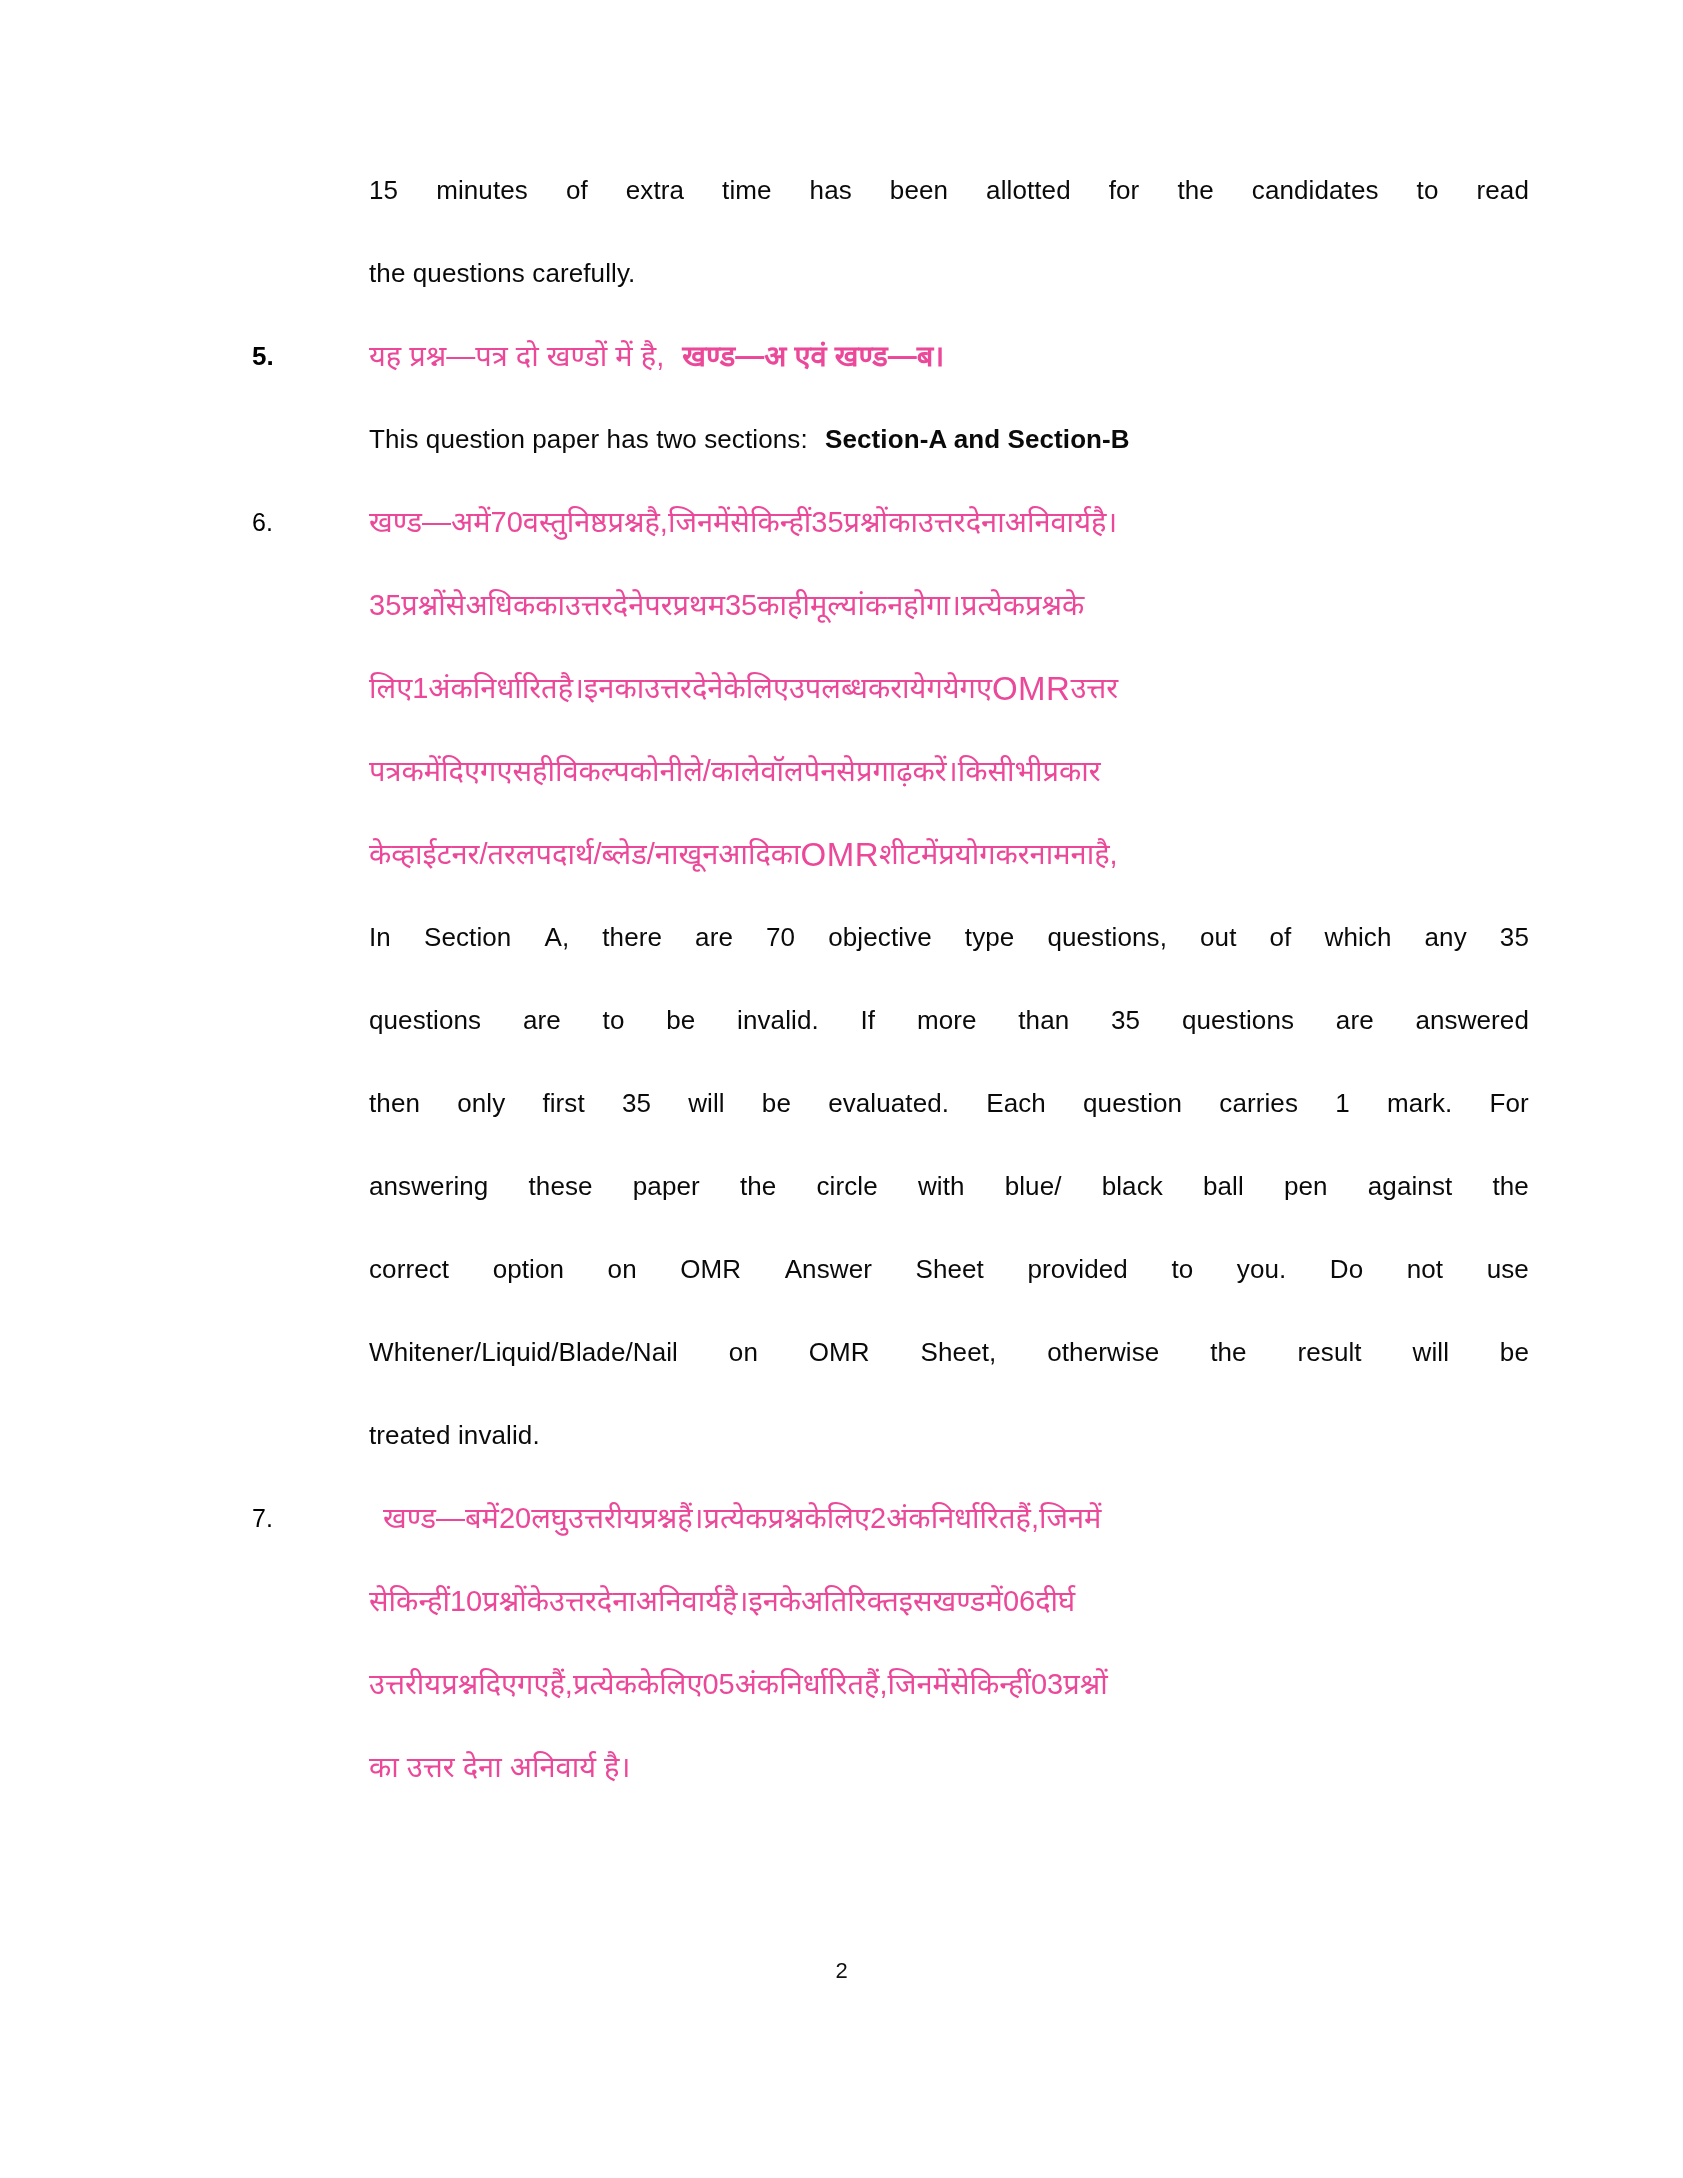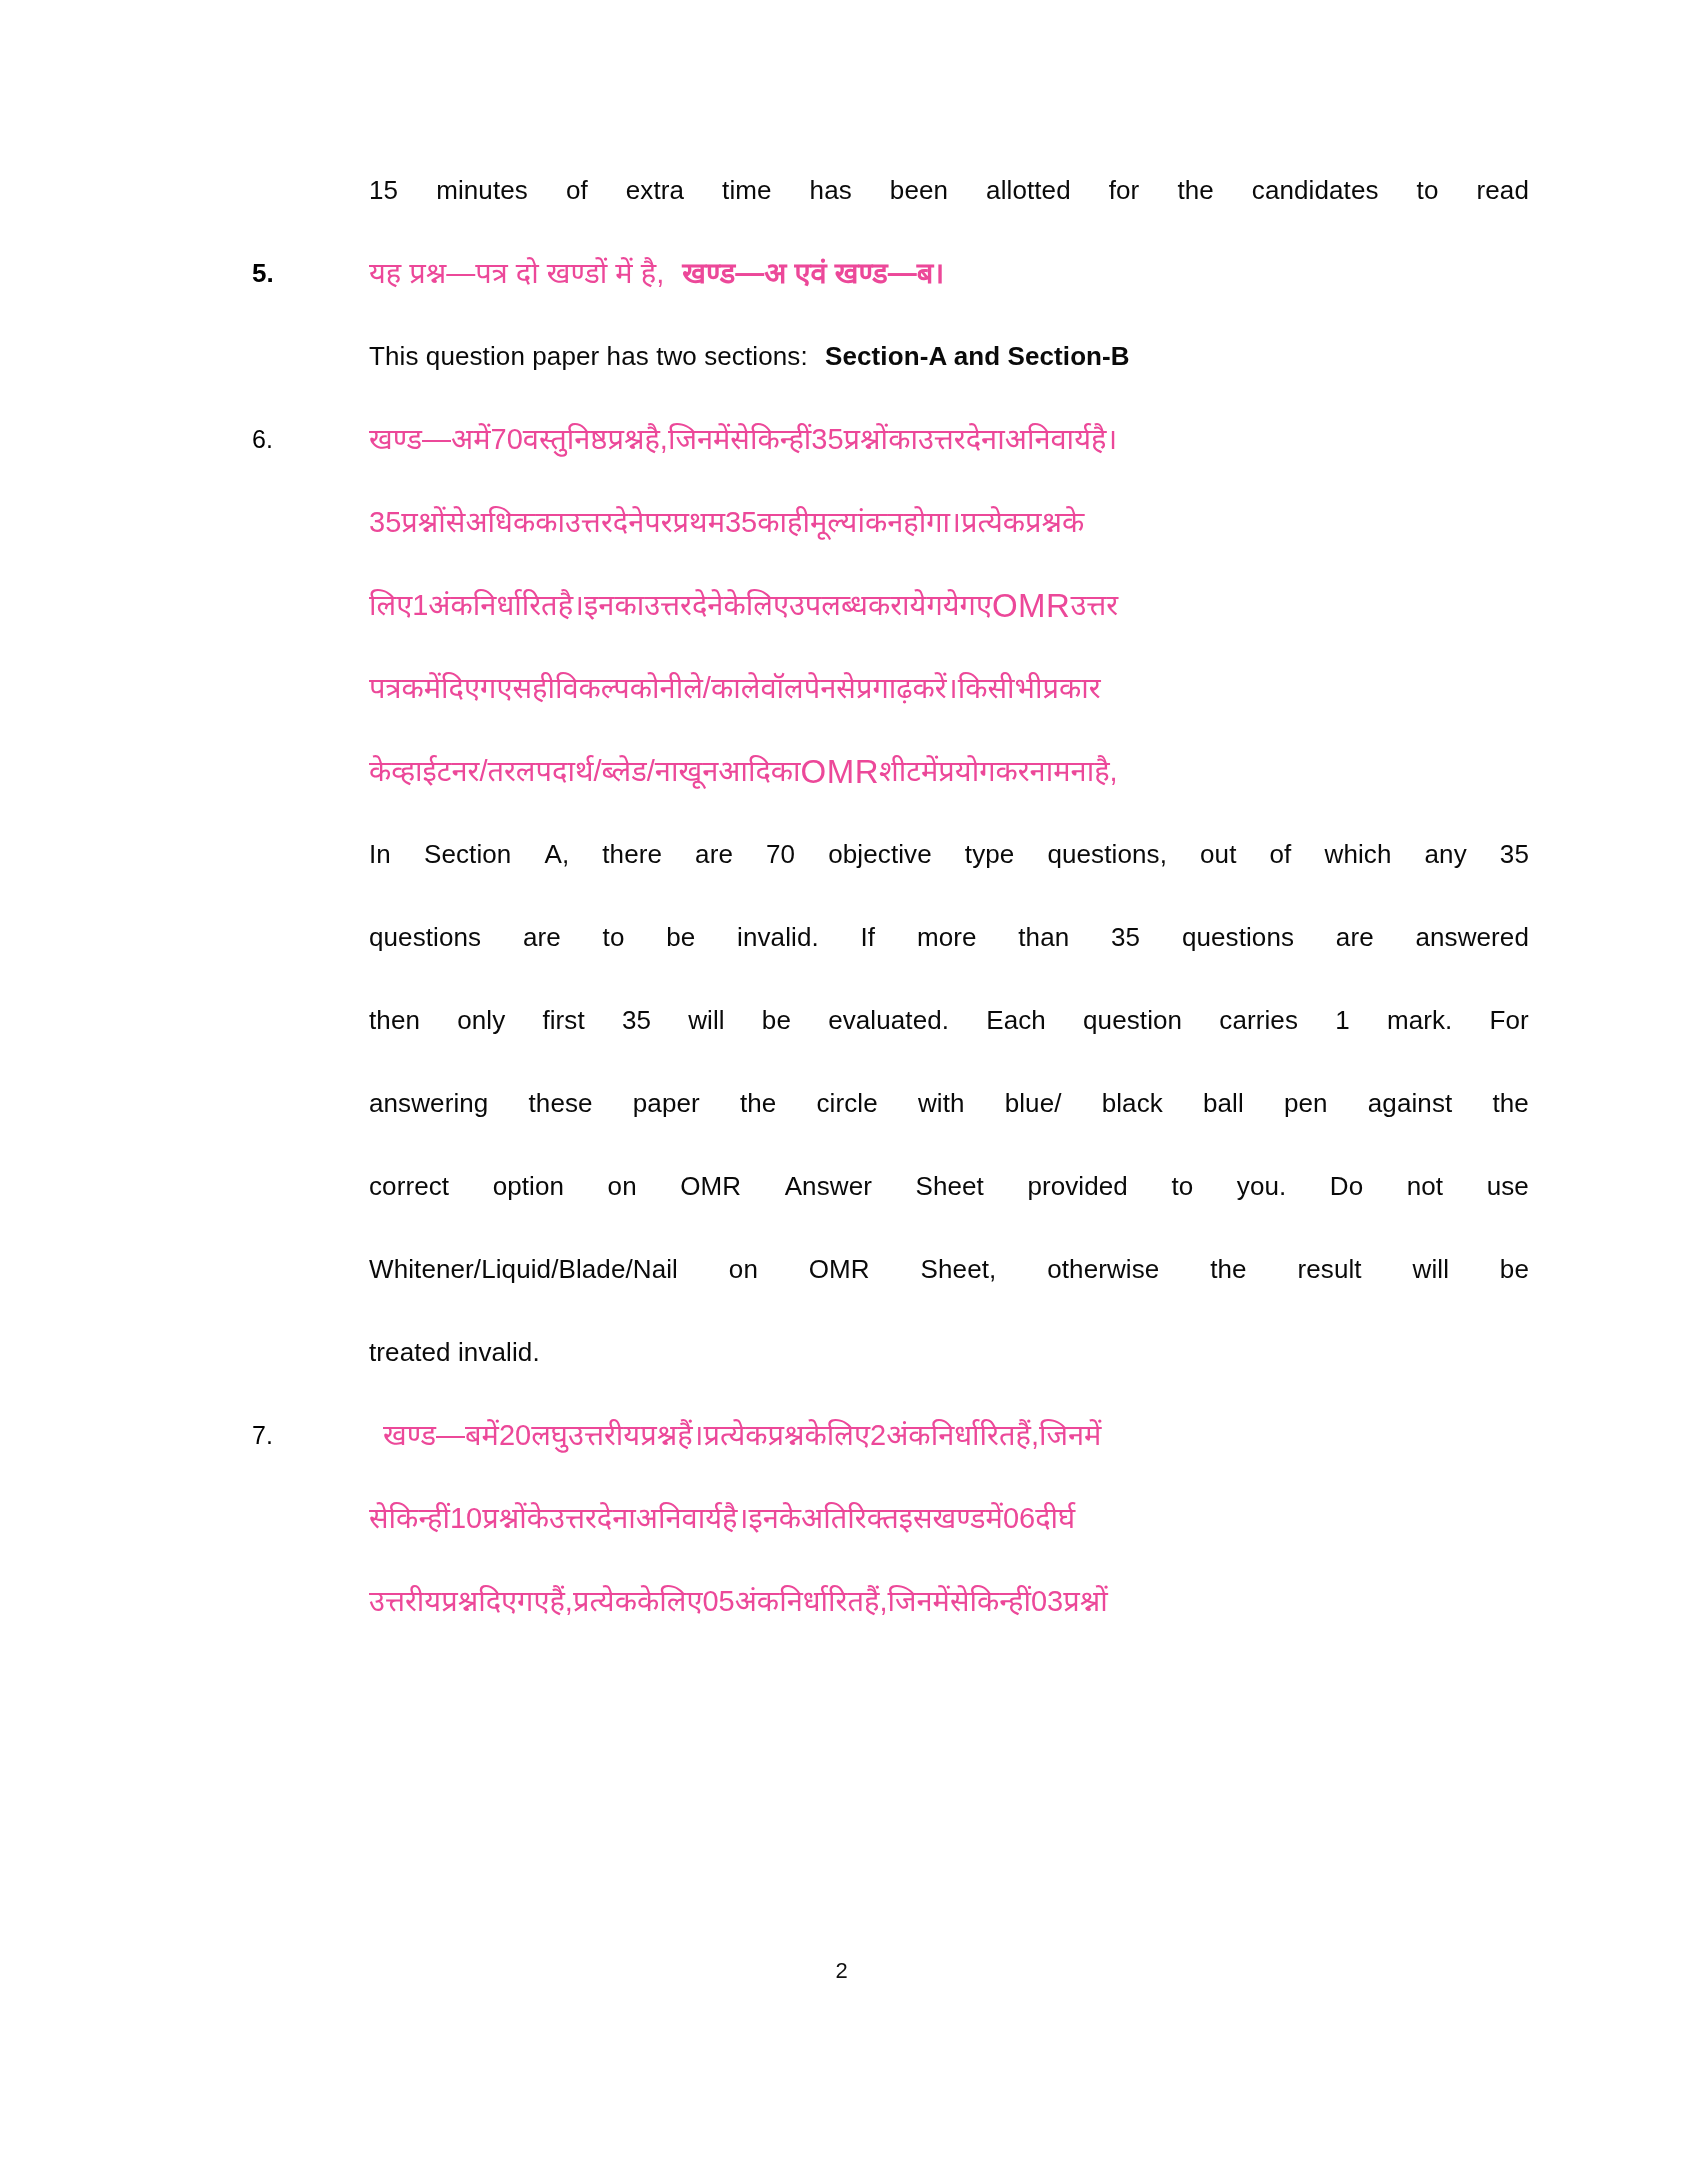--- a/index.html
+++ b/index.html
@@ -131,20 +131,21 @@
             <span>time</span>
             <span>has</span>
             <span>been</span>
             <span>allotted</span>
             <span>for</span>
             <span>the</span>
             <span>candidates</span>
             <span>to</span>
             <span>read</span>
           </div>
+          <div class="line en">the questions carefully.</div>
         </div>
       </div>
     </div>
 
     <div class="para-block">
       <div class="item-row">
         <div class="item-num bold">5.</div>
         <div class="item-body">
           <div class="line hi">
             <span>यह प्रश्न—पत्र दो खण्डों में है,</span>
@@ -416,20 +417,21 @@
             <span>अंक</span>
             <span>निर्धारित</span>
             <span>हैं,</span>
             <span>जिनमें</span>
             <span>से</span>
             <span>किन्हीं</span>
             <span>03</span>
             <span>प्रश्नों</span>
           </div>
 
+          <div class="line hi">का उत्तर देना अनिवार्य है।</div>
         </div>
       </div>
     </div>
 
   </div>
 
   <div class="page-number">2</div>
 </div>
 
 

